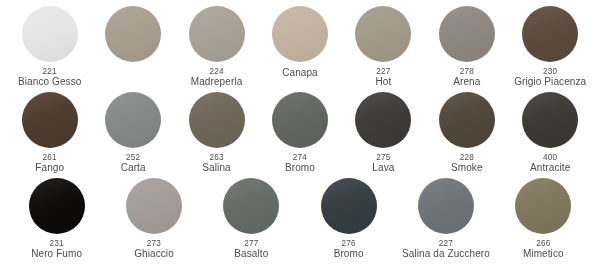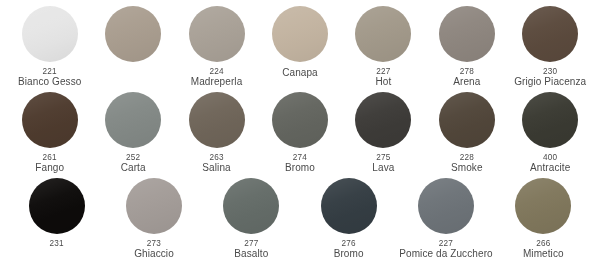--- a/index.html
+++ b/index.html
@@ -168,20 +168,21 @@
           <span class="swatch-code">400</span>
           <span class="swatch-name">Antracite</span>
         </div>
       </div>
     </div>
   <div class="swatch-row">
       <div class="swatch-cell">
         <div class="swatch-disc" style="background-color: rgb(13, 11, 10);"></div>
         <div class="swatch-caption">
           <span class="swatch-code">231</span>
+          <span class="swatch-name">Nero Fumo</span>
         </div>
       </div>
       <div class="swatch-cell">
         <div class="swatch-disc" style="background-color: rgb(163, 156, 152);"></div>
         <div class="swatch-caption">
           <span class="swatch-code">273</span>
           <span class="swatch-name">Ghiaccio</span>
         </div>
       </div>
       <div class="swatch-cell">
@@ -195,21 +196,21 @@
         <div class="swatch-disc" style="background-color: rgb(52, 61, 67);"></div>
         <div class="swatch-caption">
           <span class="swatch-code">276</span>
           <span class="swatch-name">Bromo</span>
         </div>
       </div>
       <div class="swatch-cell">
         <div class="swatch-disc" style="background-color: rgb(109, 115, 120);"></div>
         <div class="swatch-caption">
           <span class="swatch-code">227</span>
-          <span class="swatch-name">Pomice da Zucchero</span>
+          <span class="swatch-name">Salina da Zucchero</span>
         </div>
       </div>
       <div class="swatch-cell">
         <div class="swatch-disc" style="background-color: rgb(128, 119, 92);"></div>
         <div class="swatch-caption">
           <span class="swatch-code">266</span>
           <span class="swatch-name">Mimetico</span>
         </div>
       </div>
     </div>

